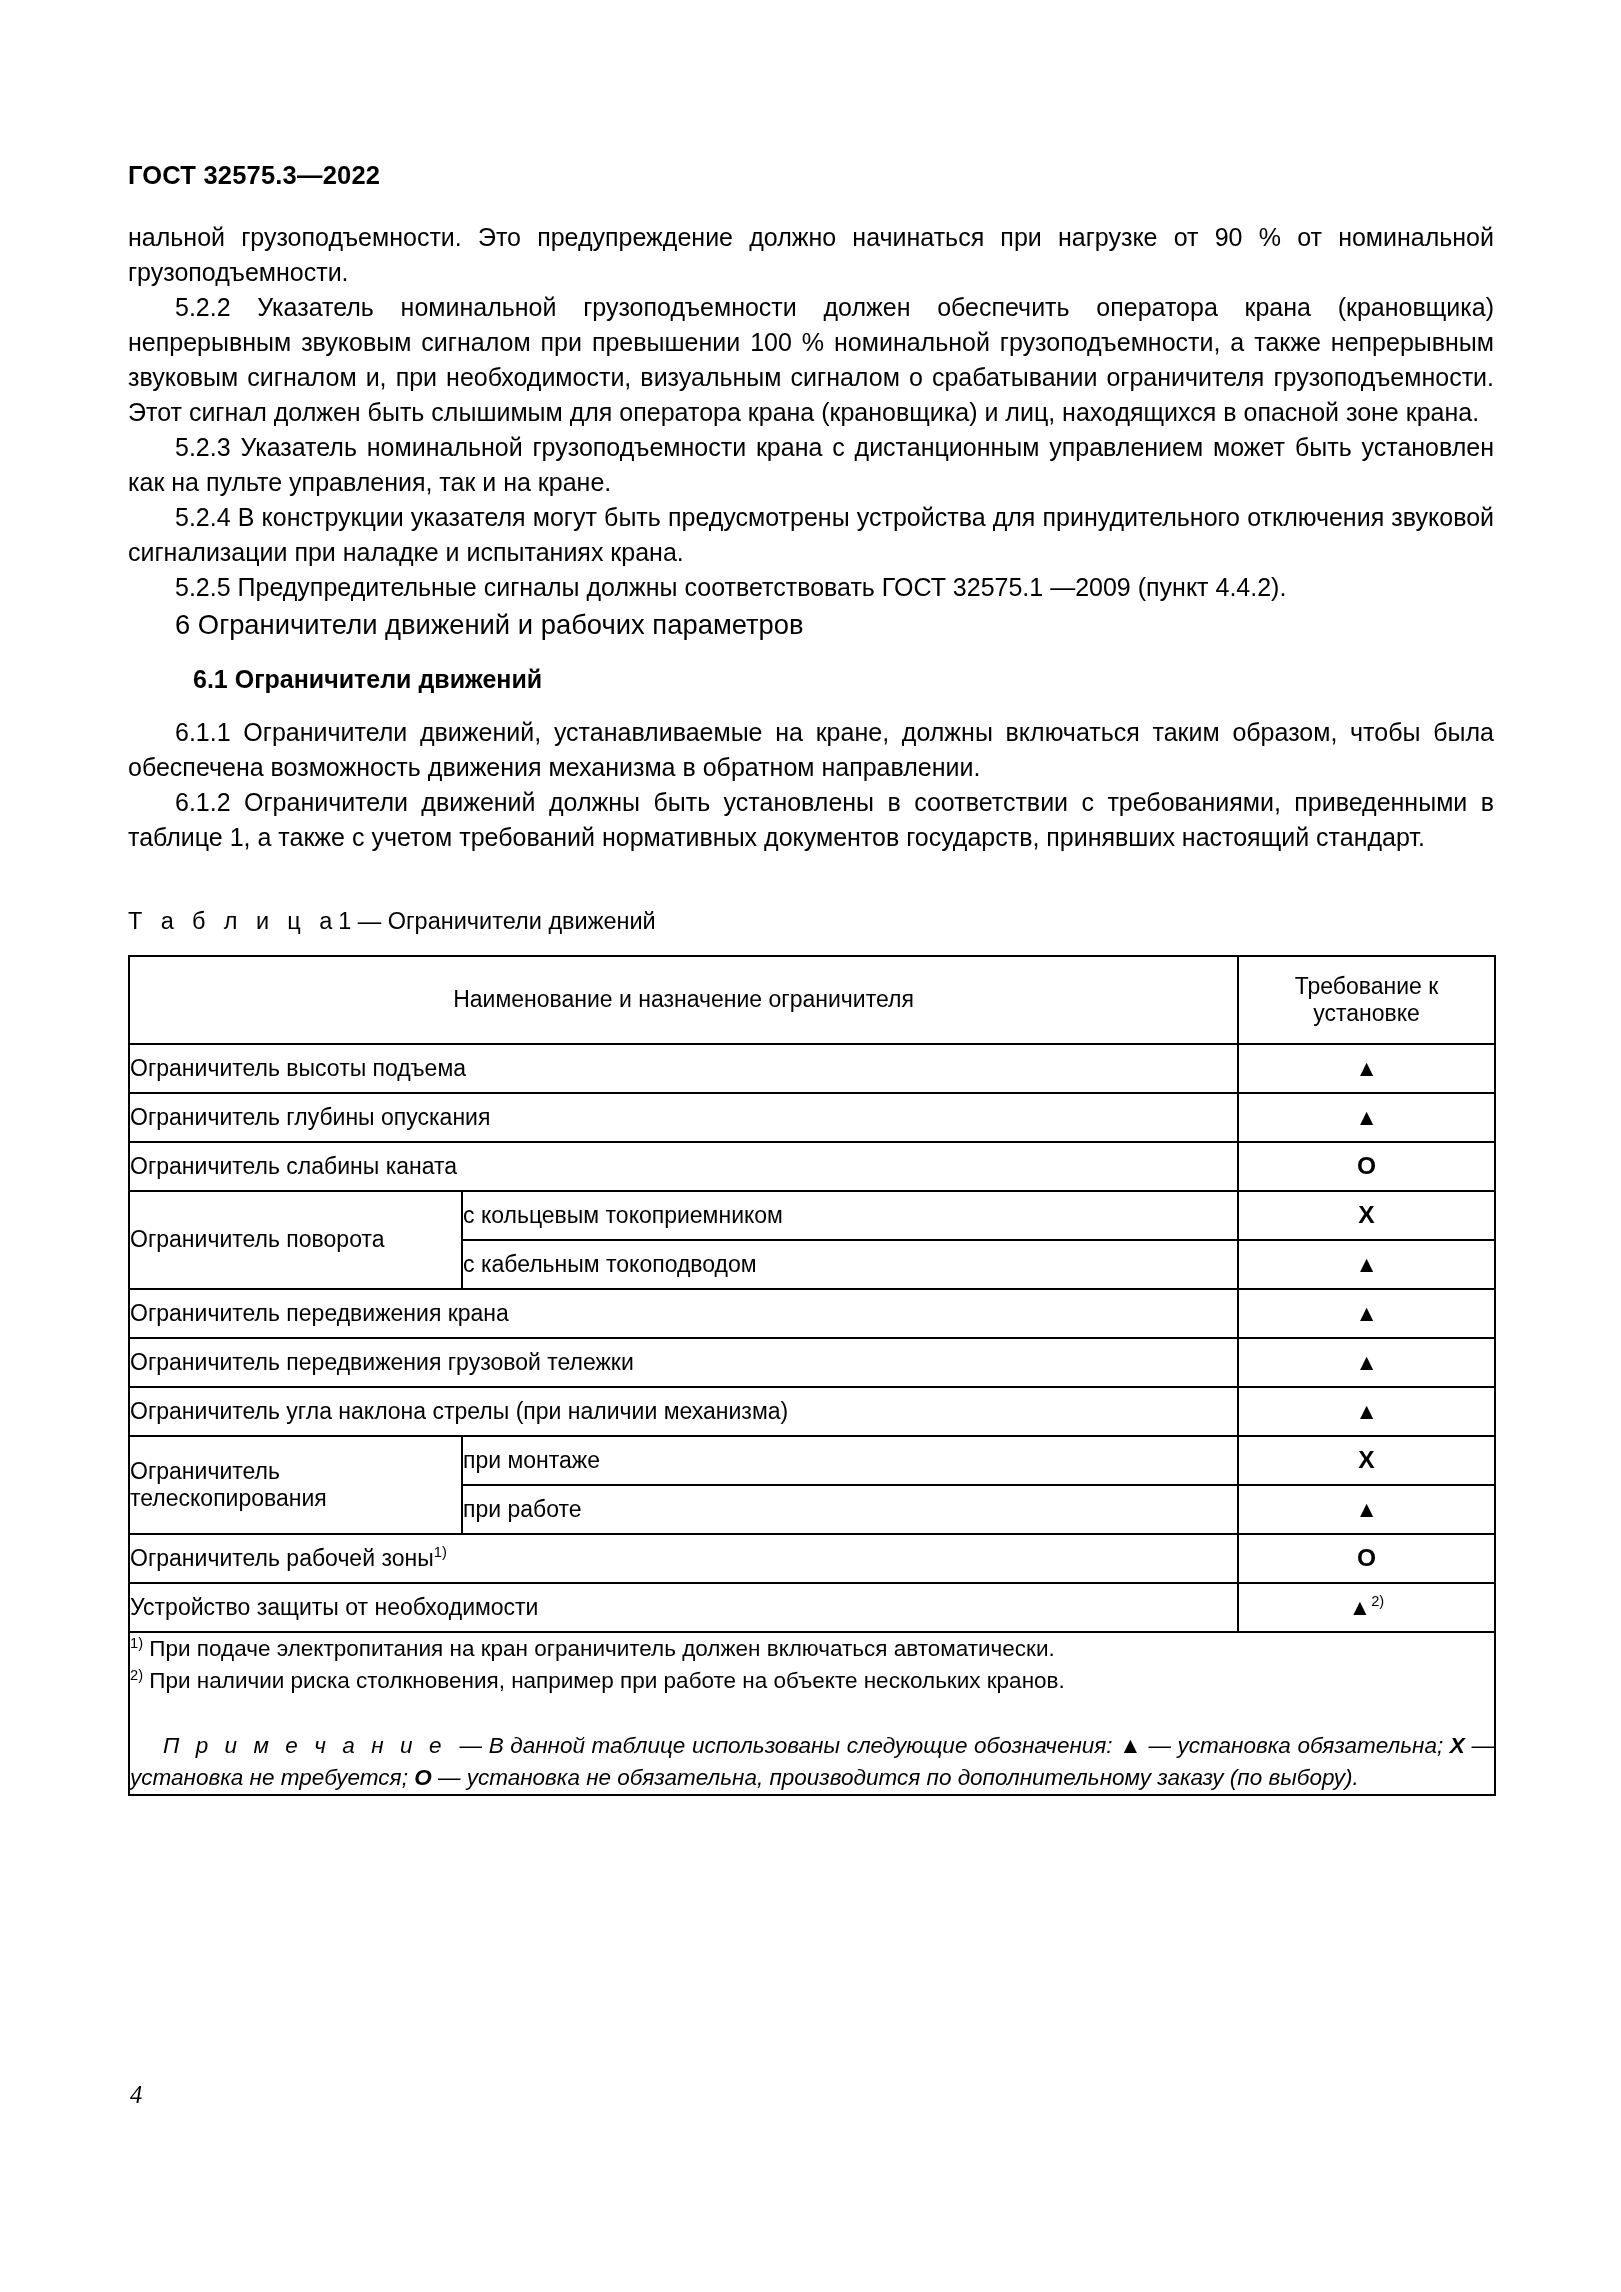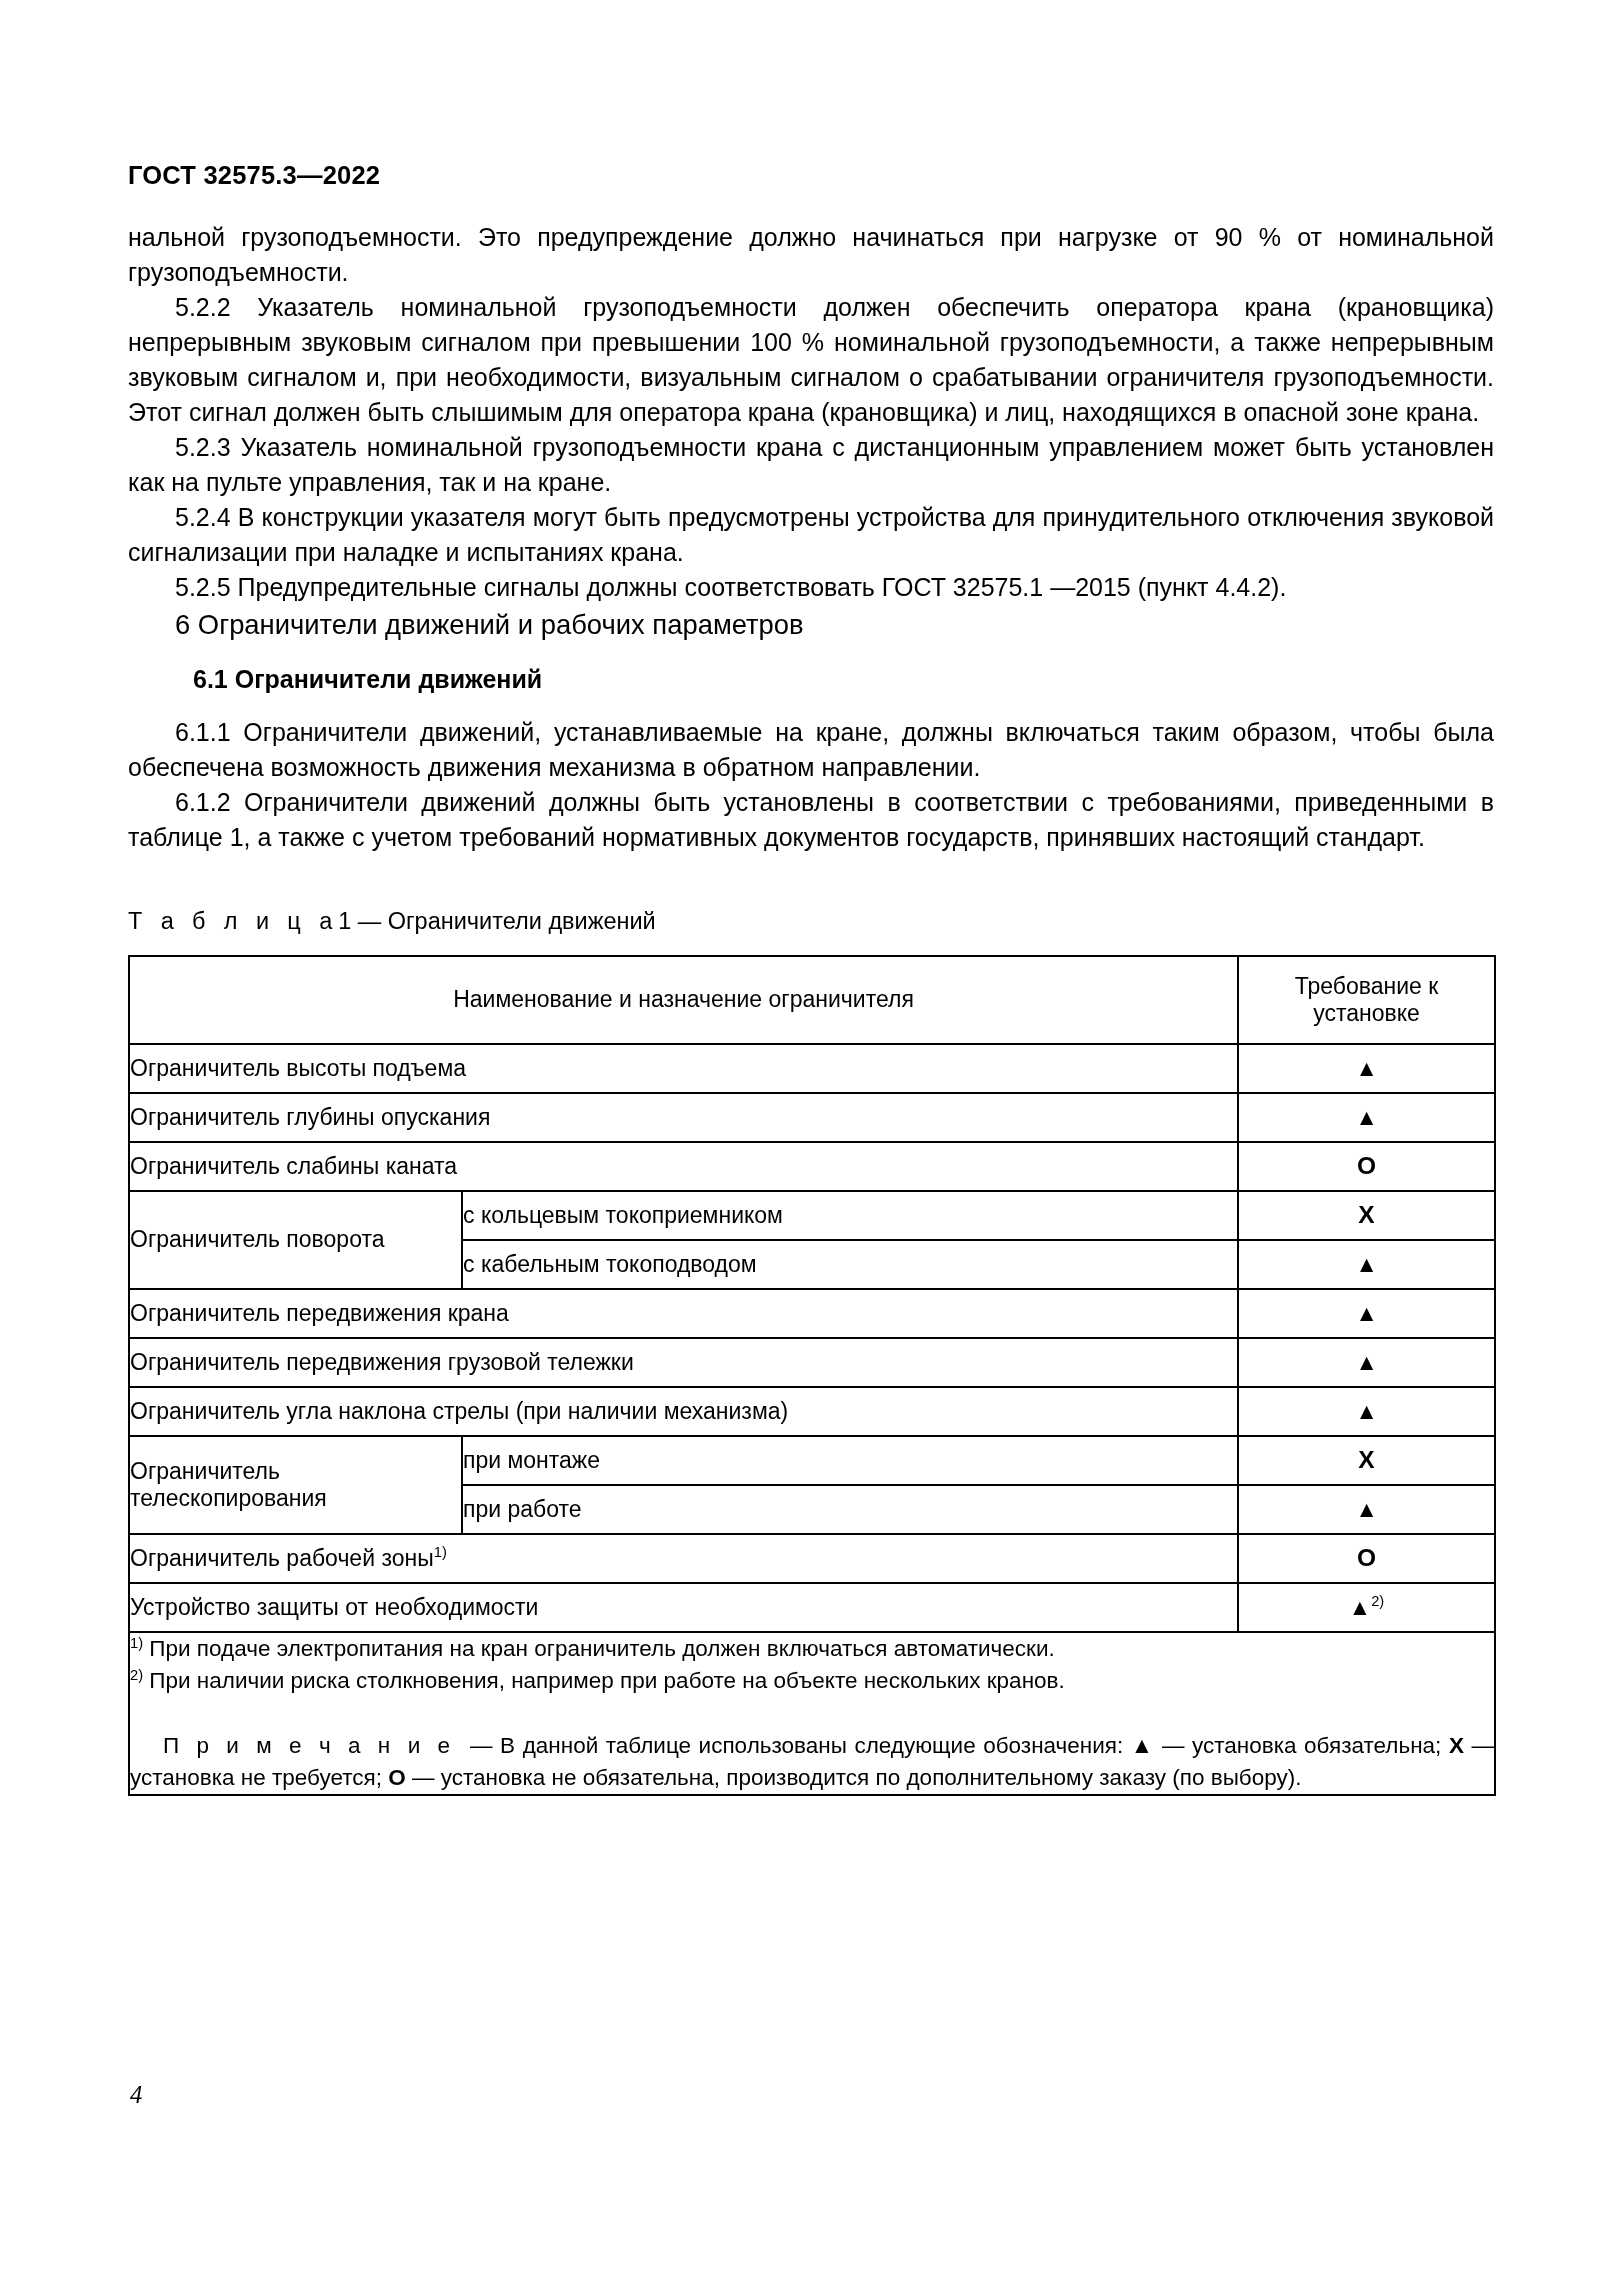--- a/index.html
+++ b/index.html
@@ -143,20 +143,21 @@
     text-align: left;
     font-size: 22.5px;
     line-height: 32px;
   }
   .fn-line { white-space: normal; }
   .note-block {
     margin-top: 33px;
     font-size: 22.5px;
     line-height: 32px;
     text-align: justify;
+    font-style: italic;
   }
   .note-block .note-word { letter-spacing: 4.9px; }
   .note-block .note-indent { display: inline-block; width: 33px; }
   .sym-inline { font-weight: bold; }
 
   
   .page-number {
     position: absolute;
     left: 130px;
     top: 2065px;
@@ -175,21 +176,21 @@
   <div class="content">
 
     <p class="body-text">нальной грузоподъемности. Это предупреждение должно начинаться при нагрузке от 90 % от номинальной грузоподъемности.</p>
 
     <p class="body-text indent gap-para">5.2.2 Указатель номинальной грузоподъемности должен обеспечить оператора крана (крановщика) непрерывным звуковым сигналом при превышении 100 % номинальной грузоподъемности, а также непрерывным звуковым сигналом и, при необходимости, визуальным сигналом о срабатывании ограничителя грузоподъемности. Этот сигнал должен быть слышимым для оператора крана (крановщика) и лиц, находящихся в опасной зоне крана.</p>
 
     <p class="body-text indent gap-para">5.2.3 Указатель номинальной грузоподъемности крана с дистанционным управлением может быть установлен как на пульте управления, так и на кране.</p>
 
     <p class="body-text indent gap-para">5.2.4 В конструкции указателя могут быть предусмотрены устройства для принудительного отключения звуковой сигнализации при наладке и испытаниях крана.</p>
 
-    <p class="body-text indent gap-para">5.2.5 Предупредительные сигналы должны соответствовать ГОСТ 32575.1 —2015 (пункт 4.4.2).</p>
+    <p class="body-text indent gap-para">5.2.5 Предупредительные сигналы должны соответствовать ГОСТ 32575.1 —2009 (пункт 4.4.2).</p>
 
     <h2 class="section-title gap-sec-before">6 Ограничители движений и рабочих параметров</h2>
 
     <h3 class="subsection-title gap-sec-after">6.1 Ограничители движений</h3>
 
     <p class="body-text indent gap-sub-after">6.1.1 Ограничители движений, устанавливаемые на кране, должны включаться таким образом, чтобы была обеспечена возможность движения механизма в обратном направлении.</p>
 
     <p class="body-text indent gap-para">6.1.2 Ограничители движений должны быть установлены в соответствии с требованиями, приведенными в таблице 1, а также с учетом требований нормативных документов государств, принявших настоящий стандарт.</p>
 
     <div class="table-caption">

